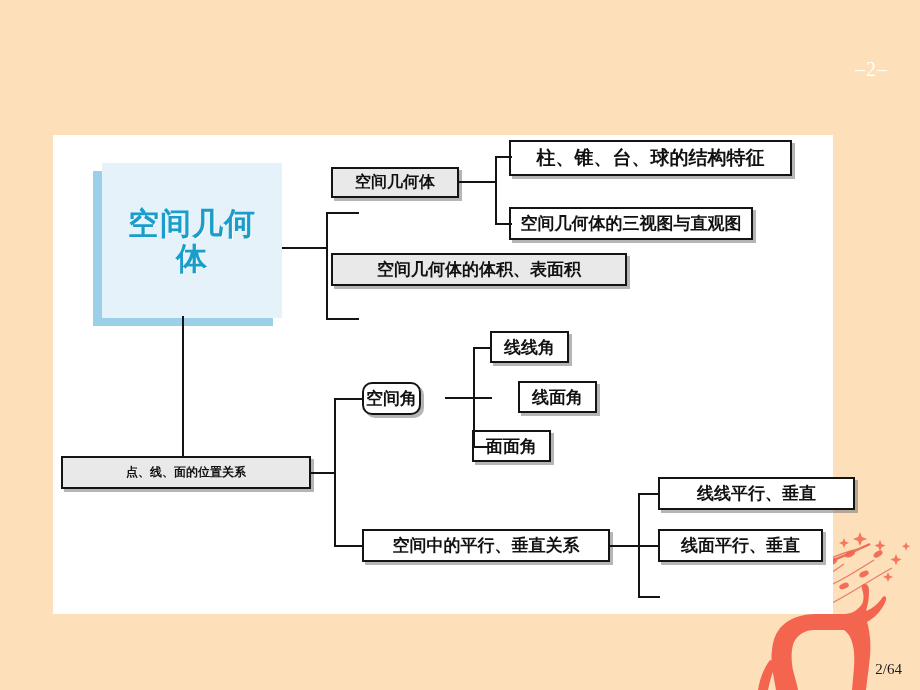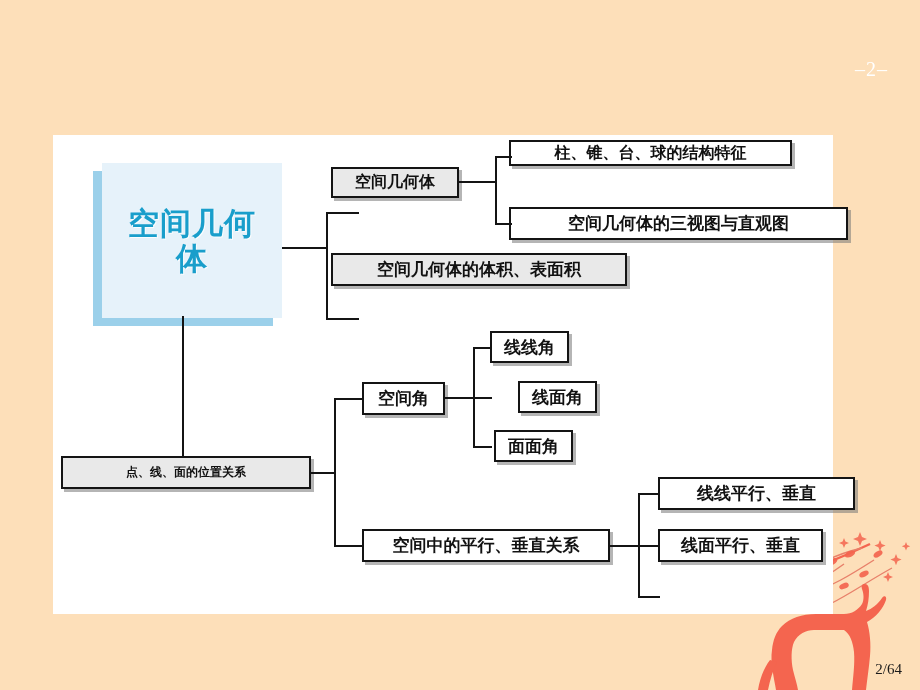--- a/index.html
+++ b/index.html
@@ -159,62 +159,62 @@
 
   <div class="node shaded bold" style="left:278px; top:32px; width:128px; height:31px; font-size:16px;">
     <span>空间几何体</span>
   </div>
 
   <div class="ln h" style="left:406px; top:46px; width:37px;"></div>
   <div class="ln v" style="left:442px; top:21px; height:69px;"></div>
   <div class="ln h" style="left:442px; top:21px; width:17px;"></div>
   <div class="ln h" style="left:442px; top:88px; width:17px;"></div>
 
-  <div class="node bold" style="left:456px; top:5px; width:283px; height:26px; font-size:16px;">
+  <div class="node bold" style="left:456px; top:5px; width:283px; height:36px; font-size:19px;">
     <span>柱、锥、台、球的结构特征</span>
   </div>
 
-  <div class="node serif" style="left:456px; top:72px; width:339px; height:33px; font-size:17px;">
+  <div class="node serif" style="left:456px; top:72px; width:244px; height:33px; font-size:17px;">
     <span>空间几何体的三视图与直观图</span>
   </div>
 
   <div class="node shaded bold" style="left:278px; top:118px; width:296px; height:33px; font-size:17px;">
     <span>空间几何体的体积、表面积</span>
   </div>
 
   <div class="ln v" style="left:129px; top:181px; height:142px;"></div>
 
   <div class="node shaded bold" style="left:8px; top:321px; width:250px; height:33px; font-size:12px;">
     <span>点、线、面的位置关系</span>
   </div>
 
   <div class="ln h" style="left:258px; top:337px; width:25px;"></div>
   <div class="ln v" style="left:281px; top:263px; height:148px;"></div>
   <div class="ln h" style="left:281px; top:263px; width:30px;"></div>
   <div class="ln h" style="left:281px; top:410px; width:30px;"></div>
 
-  <div class="node serif" style="left:309px; top:247px; width:83px; height:33px; font-size:17px;">
+  <div class="node serif" style="left:309px; top:247px; width:59px; height:33px; font-size:17px;border-radius:10px;">
     <span>空间角</span>
   </div>
 
   <div class="ln h" style="left:392px; top:262px; width:30px;"></div>
   <div class="ln v" style="left:420px; top:212px; height:101px;"></div>
   <div class="ln h" style="left:420px; top:212px; width:19px;"></div>
   <div class="ln h" style="left:420px; top:262px; width:19px;"></div>
   <div class="ln h" style="left:420px; top:311px; width:19px;"></div>
 
   <div class="node serif" style="left:437px; top:196px; width:79px; height:32px; font-size:17px;">
     <span>线线角</span>
   </div>
 
   <div class="node serif" style="left:437px; top:246px; width:79px; height:32px; font-size:17px;margin-left:28px;">
     <span>线面角</span>
   </div>
 
-  <div class="node serif" style="left:441px; top:295px; width:79px; height:32px; font-size:17px;">
+  <div class="node serif" style="left:419px; top:295px; width:79px; height:32px; font-size:17px;">
     <span>面面角</span>
   </div>
 
   <div class="node serif" style="left:309px; top:394px; width:248px; height:33px; font-size:17px;">
     <span>空间中的平行、垂直关系</span>
   </div>
 
   <div class="ln h" style="left:557px; top:410px; width:30px;"></div>
   <div class="ln v" style="left:585px; top:358px; height:105px;"></div>
   <div class="ln h" style="left:585px; top:358px; width:22px;"></div>

